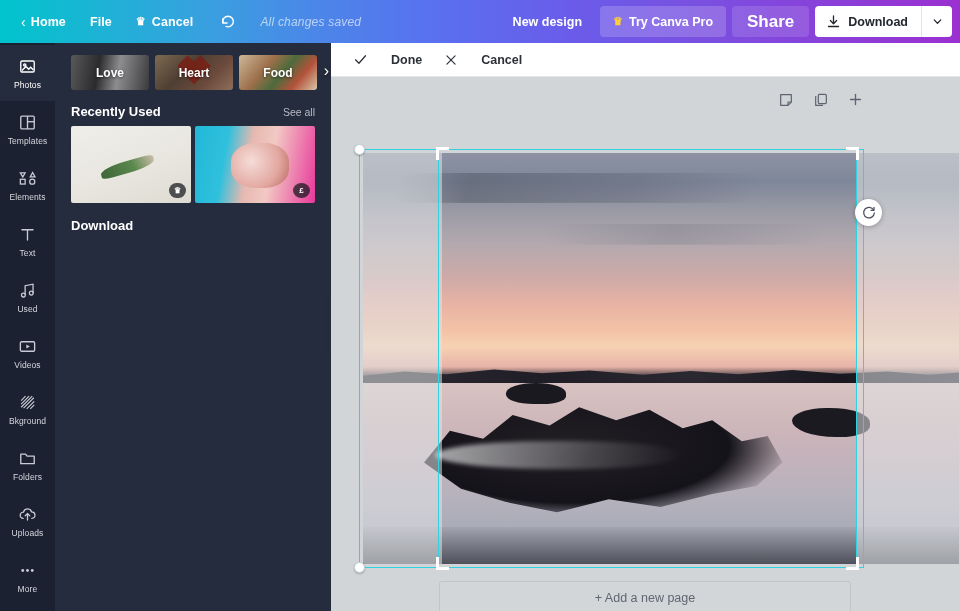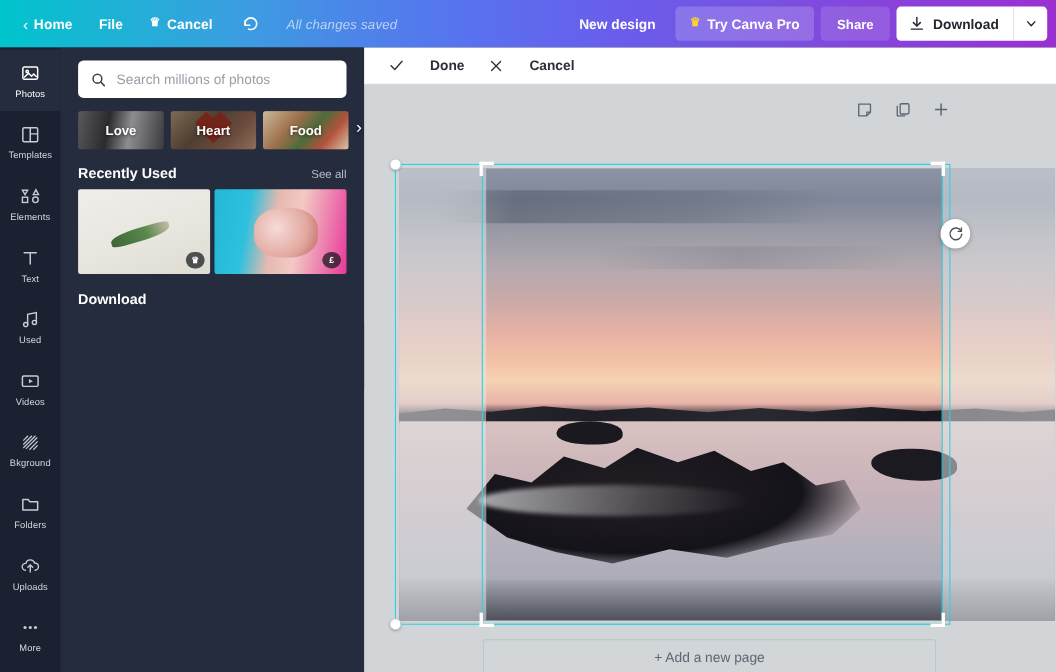--- a/index.html
+++ b/index.html
@@ -51,21 +51,21 @@
   .pro-btn {
     display: flex; align-items: center; gap: 6px;
     height: 31px; padding: 0 13px;
     background: rgba(255,255,255,.18);
     border-radius: 4px;
     font-size: 12.5px; font-weight: 700; color: #fff; cursor: pointer;
   }
   .share-btn {
     height: 31px; padding: 0 15px; display: flex; align-items: center;
     background: rgba(255,255,255,.13); border-radius: 4px;
-    font-size: 12px; font-weight: 700; color: #fff; cursor: pointer;
+    font-size: 17px; font-weight: 700; color: #fff; cursor: pointer;
   }
   .dl-group { display: flex; align-items: center; background: #fff; border-radius: 4px; height: 31px; overflow: hidden; }
   .dl-btn {
     display: flex; align-items: center; gap: 7px;
     padding: 0 13px 0 11px; height: 31px;
     font-size: 12.5px; font-weight: 700; color: #23272f; cursor: pointer;
   }
   .dl-caret {
     width: 31px; height: 31px; display: flex; align-items: center; justify-content: center;
     border-left: 1px solid #e3e3e8; color: #23272f; cursor: pointer;
@@ -563,27 +563,20 @@
               <circle cx="18" cy="12" r="1.8"></circle>
           </svg>
         </span>
         <span class="rail-lbl">More</span>
       </div>
     </div>
 
     <div class="panel">
       <div class="panel-inner">
 
-        <div class="search-wrap">
-          <svg width="15" height="15" viewBox="0 0 24 24" fill="none" stroke="#3d424c" stroke-width="2.2" stroke-linecap="round">
-            <circle cx="10.5" cy="10.5" r="6.4"></circle>
-              <path d="M15.4 15.4 L20.5 20.5"></path>
-          </svg>
-          <input class="search-input" type="text" placeholder="Search millions of photos" style="">
-        </div>
 
         <div class="chips">
           <div class="chip">
             <div class="chip-img chip-love"></div>
             <div class="chip-label">Love</div>
           </div>
           <div class="chip">
             <div class="chip-img chip-heart"></div>
             <div class="chip-label">Heart</div>
           </div>

